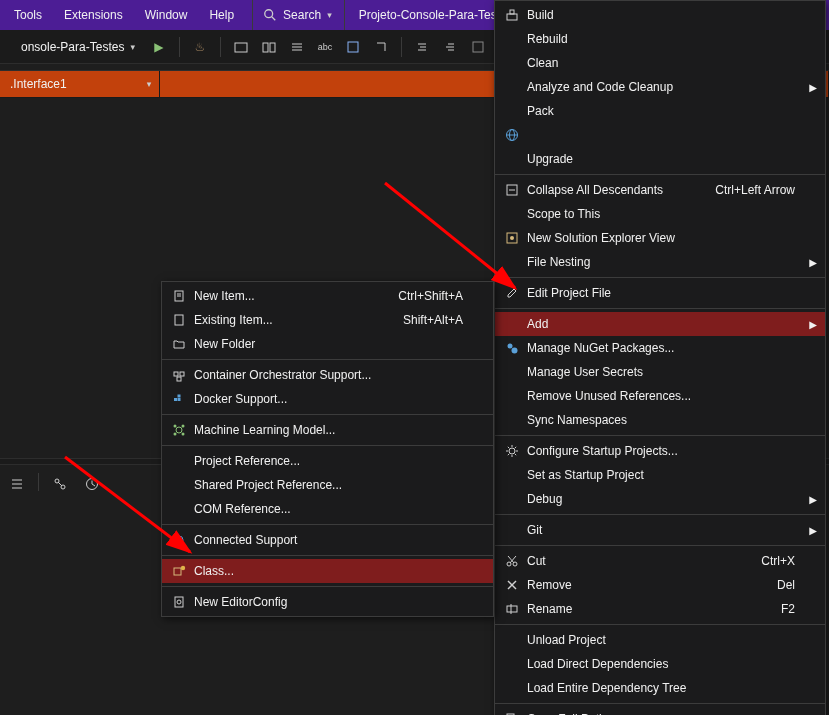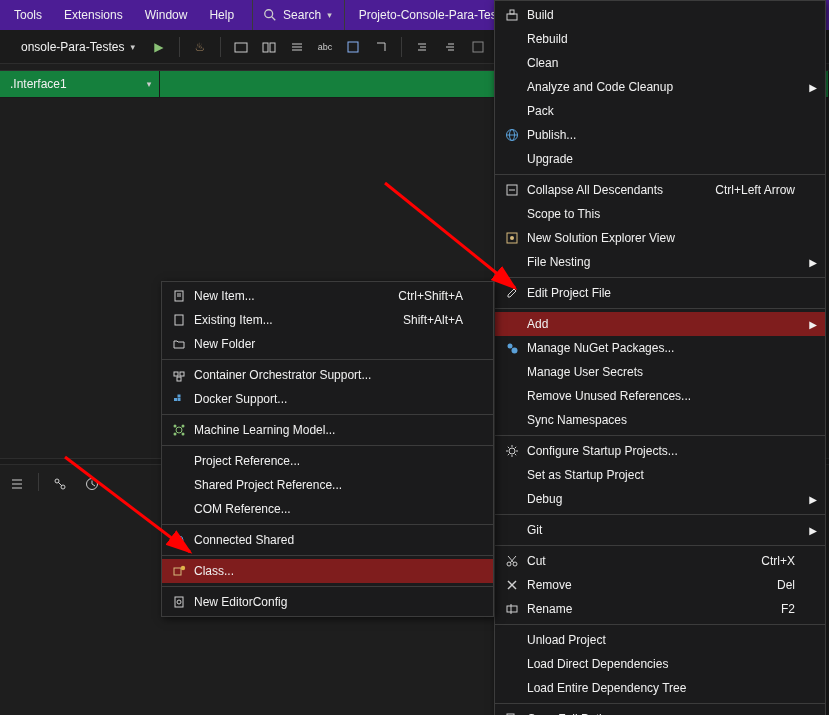--- a/index.html
+++ b/index.html
@@ -6,21 +6,21 @@
   body { background: #1e1e1e; width: 829px; height: 715px; overflow: hidden; position: relative; }
   .menubar { height: 30px; display: flex; align-items: center; background: #4c1d95; padding-left: 4px; gap: 2px; }
   .menubar .item { padding: 4px 10px; cursor: default; }
   .search-grp { display: flex; align-items: center; gap: 6px; padding: 0 10px; border-left: 1px solid #3a3a3a; margin-left: 6px; height: 100%; }
   .project-name { padding: 0 14px; border-left: 1px solid #3a3a3a; height: 100%; display: flex; align-items: center; }
   .toolbar { height: 34px; background: #1b1b1b; display: flex; align-items: center; padding-left: 13px; gap: 4px; border-bottom: 1px solid #2d2d2d; }
   .tb-btn { width: 24px; height: 24px; display: flex; align-items: center; justify-content: center; }
   .tb-sel { padding: 2px 8px; display: flex; align-items: center; gap: 6px; }
   .play { color: #8ac176; }
   .sep { width: 1px; height: 20px; background: #3a3a3a; margin: 0 4px; }
-  .crumbbar { height: 28px; background: #15803d; display: flex; align-items: center; border-top: 1px solid #2d2d2d; border-bottom: 1px solid #1a1a1a; margin-top: 6px; }
+  .crumbbar { height: 28px; background: #c2410c; display: flex; align-items: center; border-top: 1px solid #2d2d2d; border-bottom: 1px solid #1a1a1a; margin-top: 6px; }
   .crumb { padding: 2px 10px; display: flex; align-items: center; gap: 80px; border-right: 1px solid #1a1a1a; height: 100%; }
   .editor { background: #1e1e1e; height: 360px; }
   .statusbar-area { background: #1e1e1e; height: 60px; border-top: 1px solid #2d2d2d; display: flex; align-items: flex-start; padding: 8px 6px; gap: 10px; }
   .icon-btn { width: 22px; height: 22px; display: flex; align-items: center; justify-content: center; }
   .sep2 { width: 1px; height: 18px; background: #3a3a3a; }
 
   
   .ctx { position: absolute; background: #1b1b1c; border: 1px solid #3c3c3c; box-shadow: 2px 2px 8px rgba(0,0,0,.6); padding: 2px 0; }
   .ctx-row { display: flex; align-items: center; height: 24px; padding: 0 30px 0 6px; position: relative; }
   .ctx-row:hover, .ctx-row.hl { background: #7f1d1d; }
@@ -213,21 +213,20 @@
       <span class="lbl">Pack</span>
     </div>
     <div class="ctx-row">
       <span class="ic">
         <svg width="14" height="14">
           <circle cx="7" cy="7" r="5.5" fill="none" stroke="#5aa0d8"></circle>
           <ellipse cx="7" cy="7" rx="2.5" ry="5.5" fill="none" stroke="#5aa0d8"></ellipse>
           <line x1="1.5" y1="7" x2="12.5" y2="7" stroke="#5aa0d8"></line>
         </svg>
       </span>
-      <span class="lbl">Publish...</span>
     </div>
     <div class="ctx-row">
       <span class="ic"></span>
       <span class="lbl">Upgrade</span>
     </div>
     <div class="ctx-sep"></div>
     <div class="ctx-row">
       <span class="ic">
         <svg width="14" height="14">
           <rect x="2" y="2" width="10" height="10" fill="none" stroke="#cfcfcf"></rect>
@@ -460,21 +459,21 @@
       <span class="lbl">COM Reference...</span>
     </div>
     <div class="ctx-sep"></div>
     <div class="ctx-row">
       <span class="ic">
         <svg width="14" height="14">
           <circle cx="7" cy="7" r="4" fill="none" stroke="#5aa0d8"></circle>
           <circle cx="7" cy="7" r="1.5" fill="#5aa0d8"></circle>
         </svg>
       </span>
-      <span class="lbl">Connected Shared</span>
+      <span class="lbl">Connected Support</span>
     </div>
     <div class="ctx-sep"></div>
     <div class="ctx-row hl">
       <span class="ic">
         <svg width="14" height="14">
           <rect x="2" y="4" width="7" height="7" fill="none" stroke="#d7ba7d"></rect>
           <circle cx="11" cy="4" r="2.2" fill="#e0b44a"></circle>
         </svg>
       </span>
       <span class="lbl">Class...</span>

